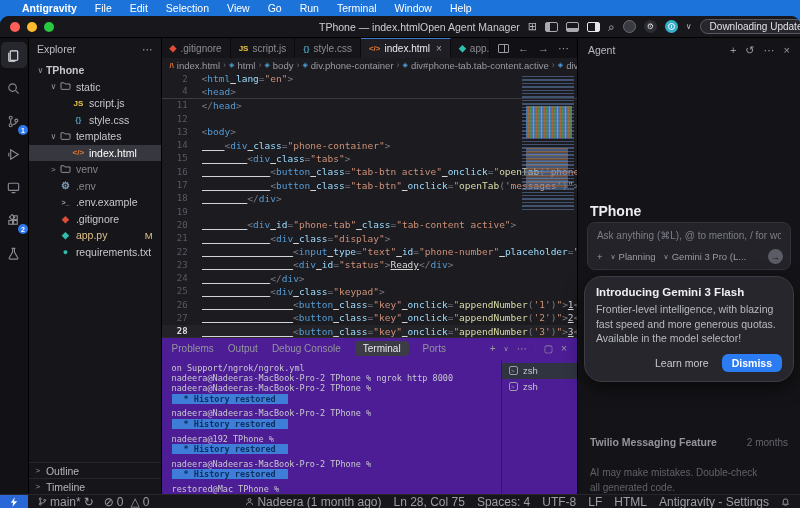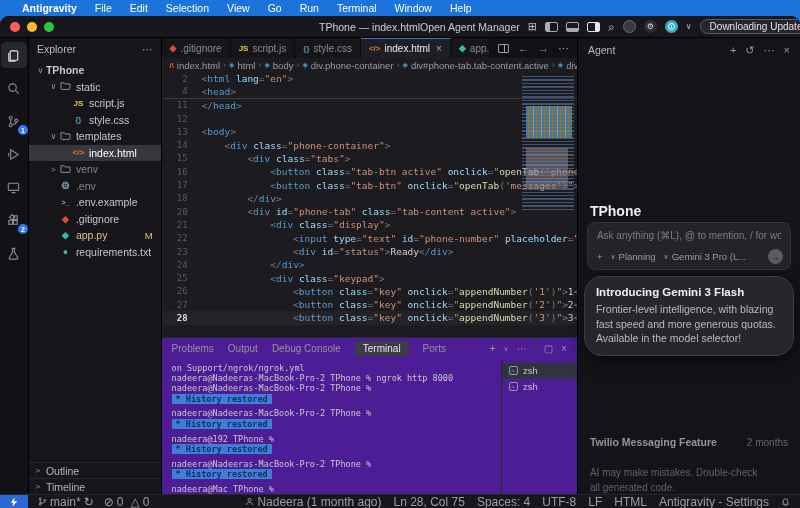--- a/index.html
+++ b/index.html
@@ -85,39 +85,39 @@
 
   
   .code { flex:1 1 auto; position:relative; overflow:hidden; font-family:"DejaVu Sans Mono", monospace; font-size:9.5px; background:#1b1b20; }
   .cline { height:13.3px; display:flex; align-items:center; white-space:pre; }
   .cline.cur { background:rgba(255,255,255,0.035); }
   .cline.foldline { border-bottom:1px solid #3a3a42; }
   .lnum { width:40px; flex:0 0 40px; text-align:right; padding-right:14px; color:#5a5a64; font-size:9px; }
   .cline.cur .lnum { color:#dcdce2; font-weight:bold; }
   .ctext { flex:1; overflow:hidden; }
   .tk-g { color:#7a7a84; } .tk-t { color:#569cd6; } .tk-a { color:#9cdcfe; }
-  .tk-s { color:#ce9178; } .tk-f { color:#dcdcaa; } .tk-x { color:#d4d4d4; }
+  .tk-s { color:#ce9178; } .tk-f { color:#dcdcaa; } .tk-x { color:#d4d4d4;text-decoration:underline; }
   .minimap { position:absolute; top:4px; right:3px; width:52px; height:134px;
     background:repeating-linear-gradient(180deg, rgba(110,150,210,0.45) 0px, rgba(110,150,210,0.45) 1.4px, transparent 1.4px, transparent 3.4px); }
   .minimap .blk { position:absolute; left:4px; right:2px; top:30px; height:32px;
     background:repeating-linear-gradient(90deg,#4f81b8 0 2px,#b0713f 2px 3px,#5a8f5a 3px 5px,#4f81b8 5px 7px,#c9a04a 7px 8px); opacity:.85; }
   .minimap .blk2 { position:absolute; left:4px; right:6px; top:72px; height:40px;
     background:repeating-linear-gradient(180deg, rgba(176,113,63,.55) 0 1.4px, rgba(110,150,210,.5) 1.4px 3.4px); }
 
   
   .panel { flex:0 0 156px; border-top:1px solid #2a2a30; display:flex; flex-direction:column; background:#4c1d95; }
   .panel-tabs { height:22px; display:flex; align-items:center; gap:14px; padding:0 10px; font-size:10px; color:#94949c; flex:0 0 22px; }
   .ptab.active { background:#3c3c46; color:#e8e8ee; border-radius:4px; padding:2px 8px; }
   .ptab-actions { margin-left:auto; display:flex; align-items:center; gap:8px; color:#9a9aa2; font-size:10px; }
   .pa-sep { width:1px; height:11px; background:#3a3a42; }
   .panel-body { flex:1; display:flex; min-height:0; }
   .term { flex:1; padding:3px 0 0 10px; font-family:"DejaVu Sans Mono", monospace; font-size:8.5px; color:#c9c9ce; overflow:hidden; }
   .tline { height:10.3px; white-space:pre; }
   .tline.blank { height:4.5px; }
-  .thl { background:#3f7ed8; color:#0c2f5f; padding:0 4px; font-weight:bold; }
+  .thl { background:#3f7ed8; color:#0c2f5f; padding:0 12px; font-weight:bold; }
   .sessions { width:76px; border-left:1px solid #26262c; padding-top:3px; }
   .sess { height:16px; display:flex; align-items:center; gap:5px; padding:0 7px; color:#c6c6cc; font-size:9.5px; }
   .sess.sel { background:#303340; }
   .sico { width:9px; height:9px; border:1px solid #9a9aa2; border-radius:2px; font-size:6px; display:inline-flex; align-items:flex-start; justify-content:flex-start; padding-left:1px; color:#9a9aa2; line-height:8px; }
 
   
   .agent { width:232px; background:#141418; border-left:1px solid #000; position:relative; }
   .ag-head { height:24px; display:flex; align-items:center; padding:0 10px; color:#b8b8c0; font-size:10.5px; }
   .ag-icons { margin-left:auto; display:flex; gap:9px; color:#9a9aa2; font-size:11px; }
   .ag-title { position:absolute; left:12px; top:165px; color:#ececf2; font-size:14px; font-weight:bold; }
@@ -403,20 +403,21 @@
               <div class="cline"><span class="lnum">2</span><span class="ctext"><span class="tk-g">&lt;</span><span class="tk-t">html</span><span class="tk-x"> </span><span class="tk-a">lang</span><span class="tk-g">=</span><span class="tk-s">"en"</span><span class="tk-g">&gt;</span></span></div>
               <div class="cline foldline"><span class="lnum">4</span><span class="ctext"><span class="tk-g">&lt;</span><span class="tk-t">head</span><span class="tk-g">&gt;</span></span></div>
               <div class="cline"><span class="lnum">11</span><span class="ctext"><span class="tk-g">&lt;/</span><span class="tk-t">head</span><span class="tk-g">&gt;</span></span></div>
               <div class="cline"><span class="lnum">12</span><span class="ctext"></span></div>
               <div class="cline"><span class="lnum">13</span><span class="ctext"><span class="tk-g">&lt;</span><span class="tk-t">body</span><span class="tk-g">&gt;</span></span></div>
               <div class="cline"><span class="lnum">14</span><span class="ctext"><span class="tk-x">    </span><span class="tk-g">&lt;</span><span class="tk-t">div</span><span class="tk-x"> </span><span class="tk-a">class</span><span class="tk-g">=</span><span class="tk-s">"phone-container"</span><span class="tk-g">&gt;</span></span></div>
               <div class="cline"><span class="lnum">15</span><span class="ctext"><span class="tk-x">        </span><span class="tk-g">&lt;</span><span class="tk-t">div</span><span class="tk-x"> </span><span class="tk-a">class</span><span class="tk-g">=</span><span class="tk-s">"tabs"</span><span class="tk-g">&gt;</span></span></div>
               <div class="cline"><span class="lnum">16</span><span class="ctext"><span class="tk-x">            </span><span class="tk-g">&lt;</span><span class="tk-t">button</span><span class="tk-x"> </span><span class="tk-a">class</span><span class="tk-g">=</span><span class="tk-s">"tab-btn active"</span><span class="tk-x"> </span><span class="tk-a">onclick</span><span class="tk-g">=</span><span class="tk-s">"</span><span class="tk-f">openTab</span><span class="tk-g">(</span><span class="tk-s">'phone'</span><span class="tk-g">)</span><span class="tk-s">"</span></span></div>
               <div class="cline"><span class="lnum">17</span><span class="ctext"><span class="tk-x">            </span><span class="tk-g">&lt;</span><span class="tk-t">button</span><span class="tk-x"> </span><span class="tk-a">class</span><span class="tk-g">=</span><span class="tk-s">"tab-btn"</span><span class="tk-x"> </span><span class="tk-a">onclick</span><span class="tk-g">=</span><span class="tk-s">"</span><span class="tk-f">openTab</span><span class="tk-g">(</span><span class="tk-s">'messages'</span><span class="tk-g">)</span><span class="tk-s">"</span><span class="tk-g">&gt;</span><span class="tk-x">Messages</span></span></div>
               <div class="cline"><span class="lnum">18</span><span class="ctext"><span class="tk-x">        </span><span class="tk-g">&lt;/</span><span class="tk-t">div</span><span class="tk-g">&gt;</span></span></div>
+              <div class="cline"><span class="lnum">19</span><span class="ctext"></span></div>
               <div class="cline"><span class="lnum">20</span><span class="ctext"><span class="tk-x">        </span><span class="tk-g">&lt;</span><span class="tk-t">div</span><span class="tk-x"> </span><span class="tk-a">id</span><span class="tk-g">=</span><span class="tk-s">"phone-tab"</span><span class="tk-x"> </span><span class="tk-a">class</span><span class="tk-g">=</span><span class="tk-s">"tab-content active"</span><span class="tk-g">&gt;</span></span></div>
               <div class="cline"><span class="lnum">21</span><span class="ctext"><span class="tk-x">            </span><span class="tk-g">&lt;</span><span class="tk-t">div</span><span class="tk-x"> </span><span class="tk-a">class</span><span class="tk-g">=</span><span class="tk-s">"display"</span><span class="tk-g">&gt;</span></span></div>
               <div class="cline"><span class="lnum">22</span><span class="ctext"><span class="tk-x">                </span><span class="tk-g">&lt;</span><span class="tk-t">input</span><span class="tk-x"> </span><span class="tk-a">type</span><span class="tk-g">=</span><span class="tk-s">"text"</span><span class="tk-x"> </span><span class="tk-a">id</span><span class="tk-g">=</span><span class="tk-s">"phone-number"</span><span class="tk-x"> </span><span class="tk-a">placeholder</span><span class="tk-g">=</span><span class="tk-s">"Enter number"</span></span></div>
               <div class="cline"><span class="lnum">23</span><span class="ctext"><span class="tk-x">                </span><span class="tk-g">&lt;</span><span class="tk-t">div</span><span class="tk-x"> </span><span class="tk-a">id</span><span class="tk-g">=</span><span class="tk-s">"status"</span><span class="tk-g">&gt;</span><span class="tk-x">Ready</span><span class="tk-g">&lt;/</span><span class="tk-t">div</span><span class="tk-g">&gt;</span></span></div>
               <div class="cline"><span class="lnum">24</span><span class="ctext"><span class="tk-x">            </span><span class="tk-g">&lt;/</span><span class="tk-t">div</span><span class="tk-g">&gt;</span></span></div>
               <div class="cline"><span class="lnum">25</span><span class="ctext"><span class="tk-x">            </span><span class="tk-g">&lt;</span><span class="tk-t">div</span><span class="tk-x"> </span><span class="tk-a">class</span><span class="tk-g">=</span><span class="tk-s">"keypad"</span><span class="tk-g">&gt;</span></span></div>
               <div class="cline"><span class="lnum">26</span><span class="ctext"><span class="tk-x">                </span><span class="tk-g">&lt;</span><span class="tk-t">button</span><span class="tk-x"> </span><span class="tk-a">class</span><span class="tk-g">=</span><span class="tk-s">"key"</span><span class="tk-x"> </span><span class="tk-a">onclick</span><span class="tk-g">=</span><span class="tk-s">"</span><span class="tk-f">appendNumber</span><span class="tk-g">(</span><span class="tk-s">'1'</span><span class="tk-g">)</span><span class="tk-s">"</span><span class="tk-g">&gt;</span><span class="tk-x">1</span><span class="tk-g">&lt;/</span><span class="tk-t">button</span></span></div>
               <div class="cline"><span class="lnum">27</span><span class="ctext"><span class="tk-x">                </span><span class="tk-g">&lt;</span><span class="tk-t">button</span><span class="tk-x"> </span><span class="tk-a">class</span><span class="tk-g">=</span><span class="tk-s">"key"</span><span class="tk-x"> </span><span class="tk-a">onclick</span><span class="tk-g">=</span><span class="tk-s">"</span><span class="tk-f">appendNumber</span><span class="tk-g">(</span><span class="tk-s">'2'</span><span class="tk-g">)</span><span class="tk-s">"</span><span class="tk-g">&gt;</span><span class="tk-x">2</span><span class="tk-g">&lt;/</span><span class="tk-t">button</span></span></div>
               <div class="cline cur"><span class="lnum">28</span><span class="ctext"><span class="tk-x">                </span><span class="tk-g">&lt;</span><span class="tk-t">button</span><span class="tk-x"> </span><span class="tk-a">class</span><span class="tk-g">=</span><span class="tk-s">"key"</span><span class="tk-x"> </span><span class="tk-a">onclick</span><span class="tk-g">=</span><span class="tk-s">"</span><span class="tk-f">appendNumber</span><span class="tk-g">(</span><span class="tk-s">'3'</span><span class="tk-g">)</span><span class="tk-s">"</span><span class="tk-g">&gt;</span><span class="tk-x">3</span><span class="tk-g">&lt;/</span><span class="tk-t">button</span></span></div>
             </div>
@@ -451,21 +452,21 @@
                 <div class="tline blank"></div>
                 <div class="tline">nadeera@Nadeeras-MacBook-Pro-2 TPhone %</div>
                 <div class="tline"><span class="thl">* History restored</span></div>
                 <div class="tline blank"></div>
                 <div class="tline">nadeera@192 TPhone %</div>
                 <div class="tline"><span class="thl">* History restored</span></div>
                 <div class="tline blank"></div>
                 <div class="tline">nadeera@Nadeeras-MacBook-Pro-2 TPhone %</div>
                 <div class="tline"><span class="thl">* History restored</span></div>
                 <div class="tline blank"></div>
-                <div class="tline">nadeera@Mac TPhone %</div>
+                <div class="tline">restored@Mac TPhone %</div>
               </div>
             <div class="sessions" id="sessions">
                 <div class="sess sel">
                   <span class="sico">&gt;</span>
                   <span>zsh</span>
                 </div>
                 <div class="sess">
                   <span class="sico">&gt;</span>
                   <span>zsh</span>
                 </div>
@@ -496,20 +497,24 @@
             <span class="ag-dd">
                 <span class="v">∨</span>
                 <span>Gemini 3 Pro (L...</span>
               </span>
             <span class="ag-send">→</span>
           </div>
         </div>
         <div class="notice">
           <h4>Introducing Gemini 3 Flash</h4>
           <p>Frontier-level intelligence, with blazing fast speed and more generous quotas. Available in the model selector!</p>
+          <div class="notice-foot">
+            <span class="learn">Learn more</span>
+            <span class="dismiss">Dismiss</span>
+          </div>
         </div>
         <div class="ag-hist">
           <span class="t">Twilio Messaging Feature</span>
           <span class="d">2 months</span>
         </div>
         <div class="ag-disc">AI may make mistakes. Double-check all generated code.</div>
       </div>
     </div>
 
     <div class="statusbar">

